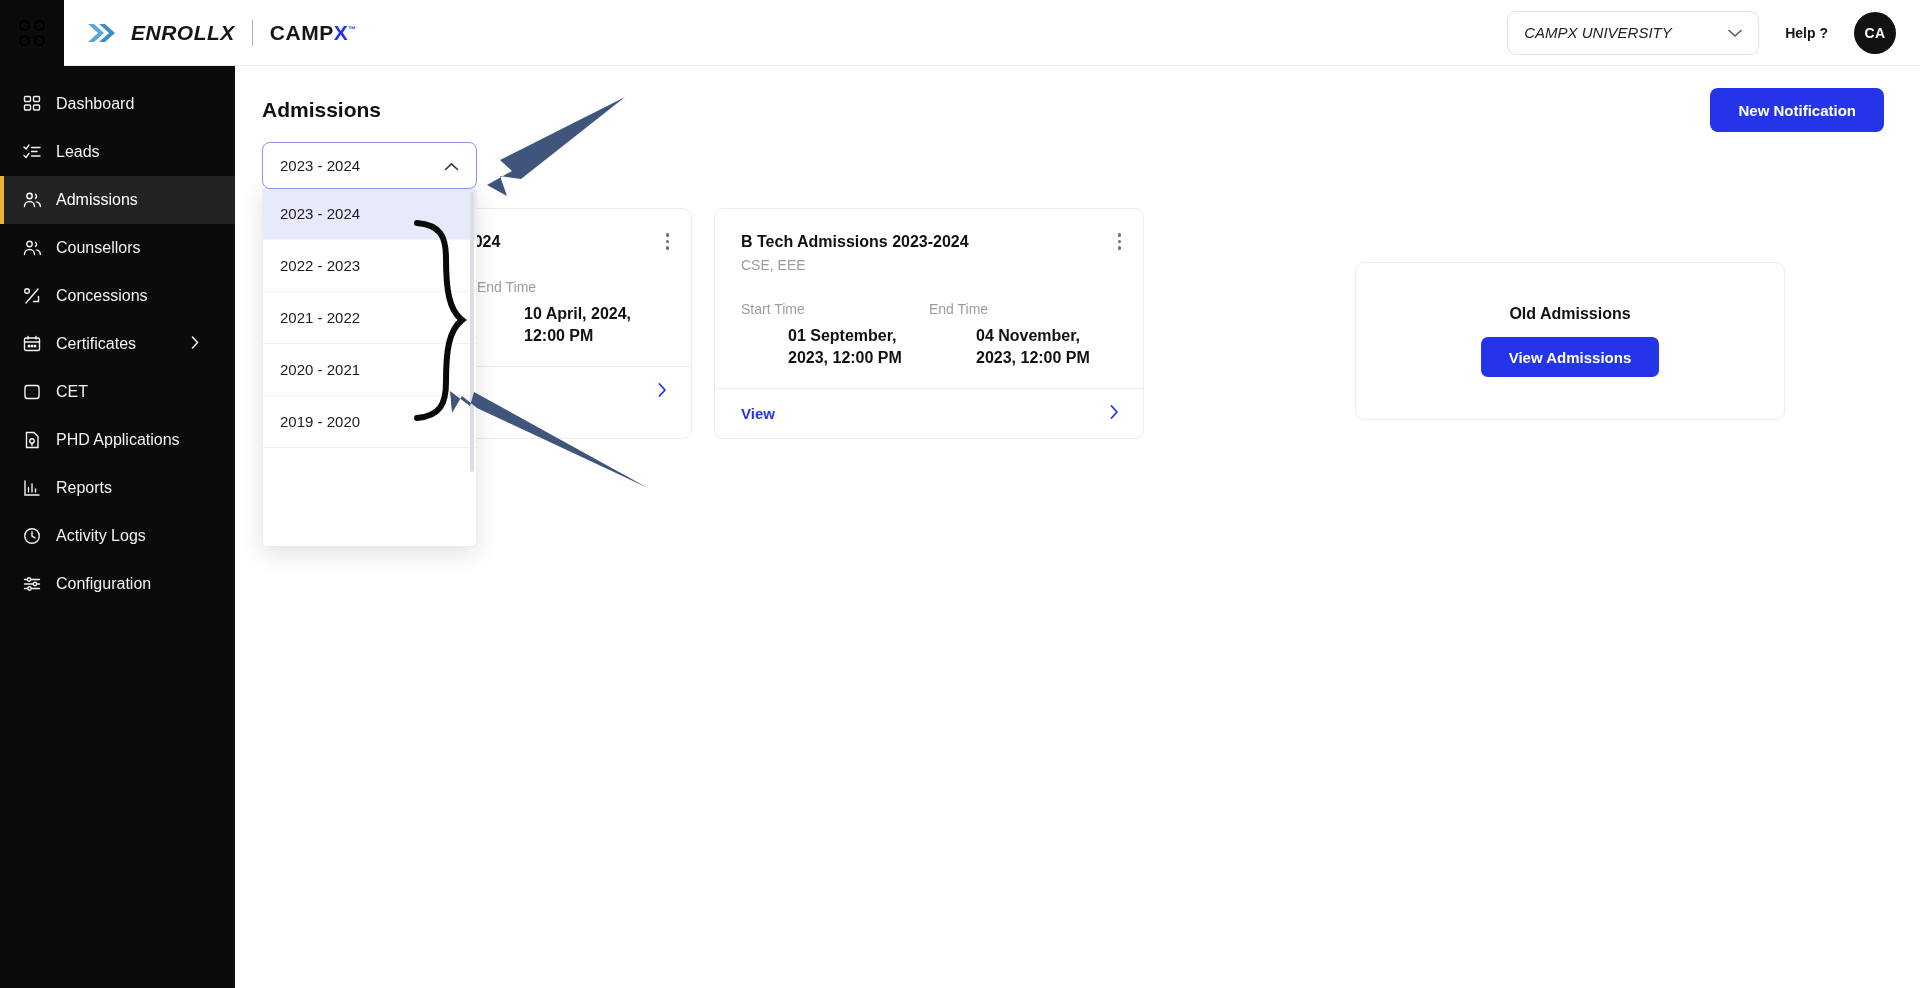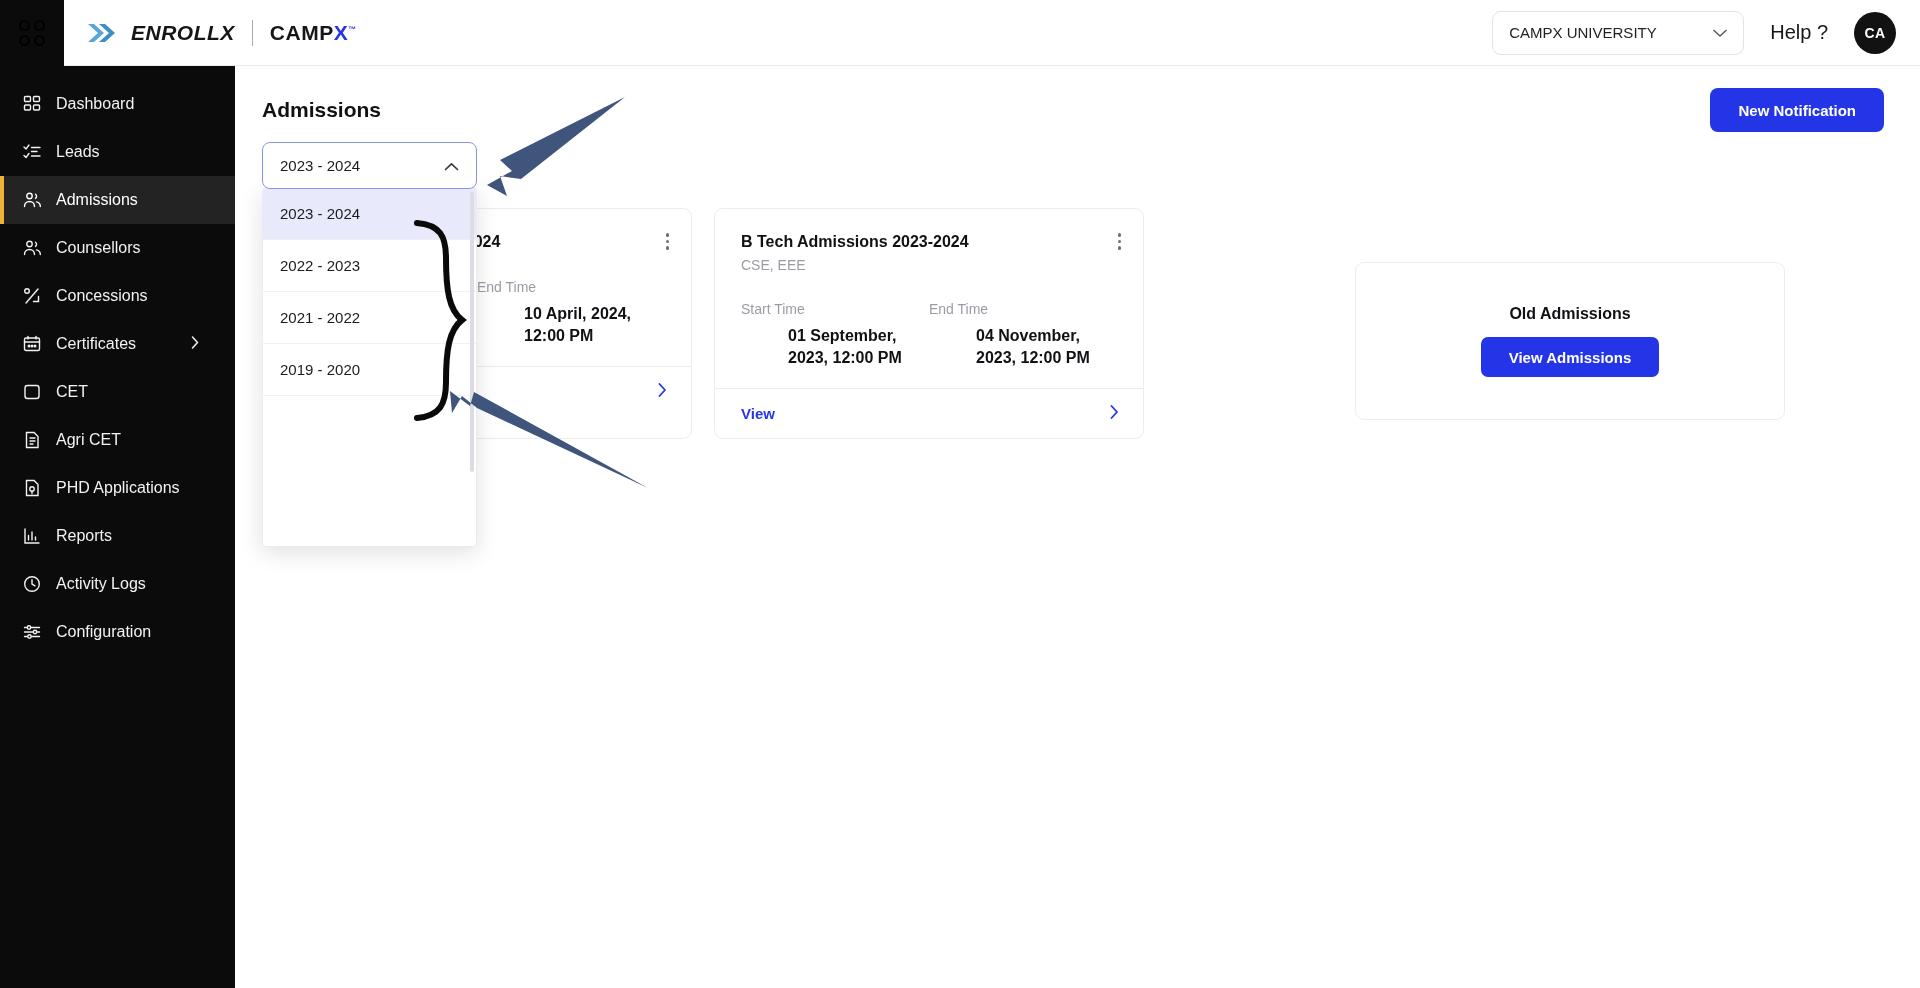--- a/index.html
+++ b/index.html
@@ -37,23 +37,23 @@
   .brand-campx { font-size: 21px; font-weight: 700; letter-spacing: 0.5px; color: #15161a; position: relative; }
   .brand-campx .x { color: #2435e8; }
   .brand-campx .tm { font-size: 8px; vertical-align: super; color: #2435e8; }
 
   .topbar-right {
     margin-left: auto; display: flex; align-items: center; gap: 26px; padding-right: 24px;
   }
   .org-select {
     width: 252px; height: 44px; border: 1px solid #e2e2e7; border-radius: 9px;
     display: flex; align-items: center; padding: 0 16px; background: #fff;
-    font-size: 15px; color: #222; justify-content: space-between;
-  }
-  .help-link { font-size: 20px; font-weight: 400; color: #15161a; }
+    font-size: 15px; color: #222; justify-content: space-between; font-style: italic;
+  }
+  .help-link { font-size: 14px; font-weight: 700; color: #15161a; }
   .avatar {
     width: 42px; height: 42px; border-radius: 50%; background: #121212;
     color: #fff; font-size: 14px; font-weight: 600;
     display: flex; align-items: center; justify-content: center; letter-spacing: .5px;
   }
 
   
   .sidebar {
     position: absolute; top: 66px; left: 0; width: 235px; height: 922px;
     background: #0b0b0b; padding-top: 14px; text-align: right;
@@ -274,31 +274,20 @@
 
     <div class="nav-item">
       <span class="nav-ico">
         <svg width="18" height="18" viewBox="0 0 18 18" fill="none" stroke="#f2f2f2" stroke-width="1.4">
           <rect x="2" y="2.5" width="14" height="13" rx="2.5"></rect>
         </svg>
       </span>
       <span>CET</span>
     </div>
 
-    <div class="nav-item">
-      <span class="nav-ico">
-        <svg width="18" height="18" viewBox="0 0 18 18" fill="none" stroke="#f2f2f2" stroke-width="1.4" stroke-linecap="round">
-          <path d="M3.5 1.5 H11 L15 5.5 V16.5 H3.5 Z"></path>
-            <path d="M7 7 H12"></path>
-            <path d="M7 10 H12"></path>
-            <path d="M7 13 H10"></path>
-        </svg>
-      </span>
-      <span>Agri CET</span>
-    </div>
 
     <div class="nav-item">
       <span class="nav-ico">
         <svg width="18" height="18" viewBox="0 0 18 18" fill="none" stroke="#f2f2f2" stroke-width="1.4" stroke-linecap="round">
           <path d="M3.5 1.5 H11 L15 5.5 V16.5 H3.5 Z"></path>
             <circle cx="9" cy="10" r="2.2"></circle>
             <path d="M9 12.2 V14.5"></path>
         </svg>
       </span>
       <span>PHD Applications</span>
@@ -421,20 +410,21 @@
         <svg width="15" height="9" viewBox="0 0 15 9">
             <path d="M1.5 7.5 L7.5 1.8 L13.5 7.5" fill="none" stroke="#3a3a44" stroke-width="1.7" stroke-linecap="round" stroke-linejoin="round"></path>
           </svg>
       </span>
     </div>
 
     <div class="year-menu">
       <div class="year-opt sel">2023 - 2024</div>
       <div class="year-opt">2022 - 2023</div>
       <div class="year-opt">2021 - 2022</div>
+      <div class="year-opt">2020 - 2021</div>
       <div class="year-opt">2019 - 2020</div>
       <div class="menu-scroll"></div>
     </div>
 
   </div>
 
   <svg class="overlay" width="1920" height="988" viewBox="0 0 1920 988">
 
     <path d="M417 223 C 440 225, 446 236, 446 258 C 446 290, 449 310, 462 320
              C 449 330, 446 350, 446 382 C 446 404, 440 416, 417 418" fill="none" stroke="#0a0a0a" stroke-width="6" stroke-linecap="round"></path>

